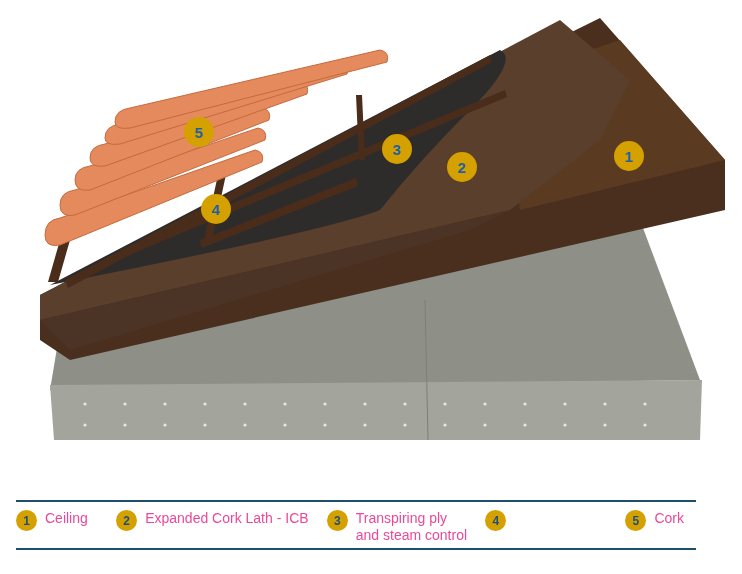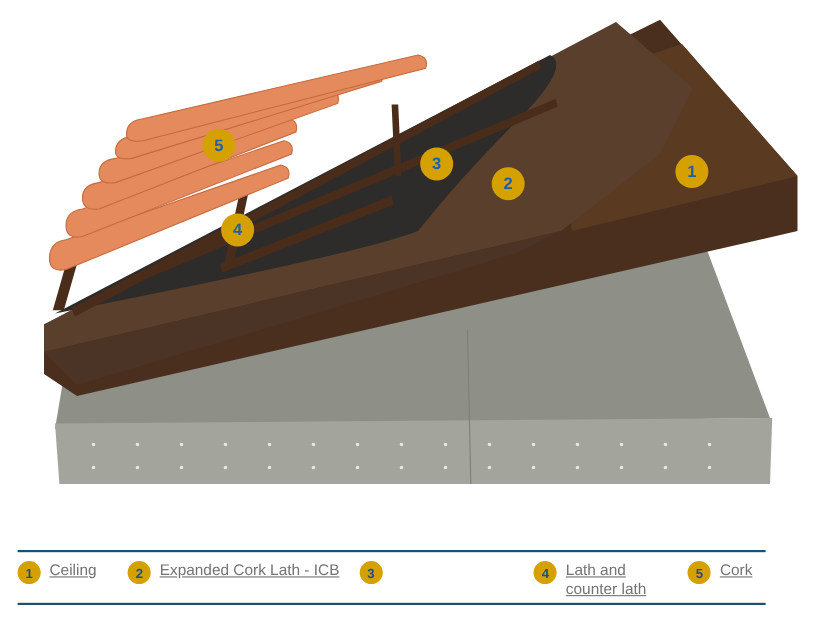--- a/index.html
+++ b/index.html
@@ -15,21 +15,21 @@
     position: absolute; left: 16px; top: 500px; width: 680px; height: 50px;
     border-top: 2px solid #1e4f6e; border-bottom: 2px solid #1e4f6e;
     display: flex; align-items: flex-start; padding-top: 8px; box-sizing: border-box;
   }
   .legend-item { display: flex; align-items: flex-start; margin-right: 12px; }
   .legend-badge {
     width: 21px; height: 21px; border-radius: 50%; background: #d4a100; color: #1f4f7a;
     font-weight: bold; font-size: 12px; display: flex; align-items: center; justify-content: center;
     margin-right: 8px; flex-shrink: 0;
   }
-  .legend-label { color: #737373; font-size: 14px; line-height: 17px; text-decoration: underline; }
+  .legend-label { color: #ec4899; font-size: 14px; line-height: 17px; }
 </style>
 </head>
 <body>
 
 <div class="illustration">
   <svg width="742" height="460" viewBox="0 0 742 460">
 
     <polygon points="60,330 640,220 700,380 50,390" fill="#8e9088"></polygon>
     <polygon points="50,385 702,380 700,440 54,440" fill="#a3a59c"></polygon>
     <g fill="#e8e8e2">
@@ -104,22 +104,22 @@
   <div class="legend-item" style="width:95px;">
     <span class="legend-badge">1</span>
     <span class="legend-label">Ceiling</span>
   </div>
   <div class="legend-item" style="width:214px;">
     <span class="legend-badge">2</span>
     <span class="legend-label">Expanded Cork Lath - ICB</span>
   </div>
   <div class="legend-item" style="width:158px;">
     <span class="legend-badge">3</span>
+    <span class="legend-label">Transpiring ply and steam control</span>
   </div>
   <div class="legend-item" style="width:138px;">
     <span class="legend-badge">4</span>
-    <span class="legend-label">Lath and counter lath</span>
   </div>
   <div class="legend-item">
     <span class="legend-badge">5</span>
     <span class="legend-label">Cork</span>
   </div>
 </div>
 
 </body></html>

